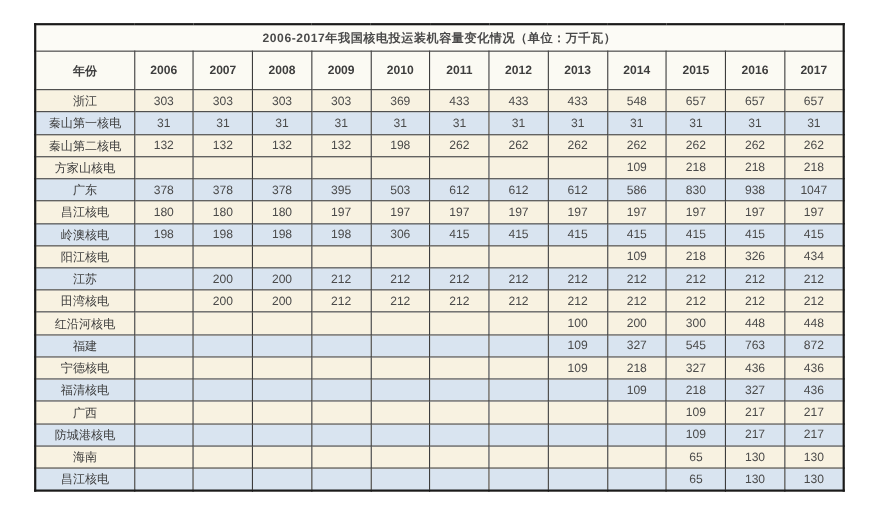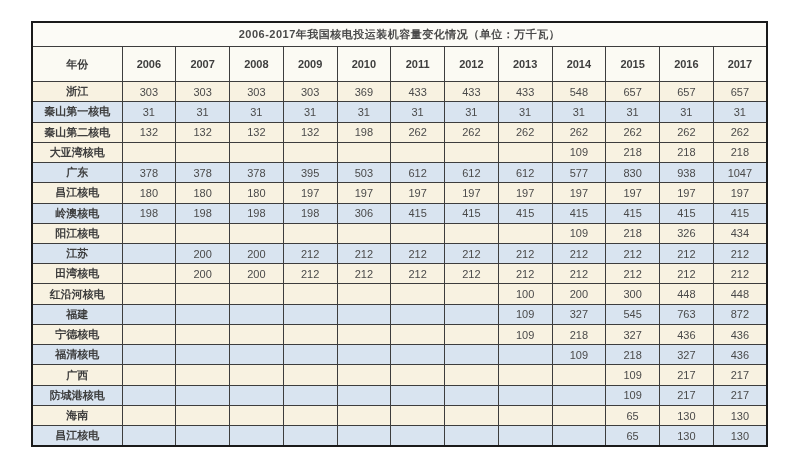--- a/index.html
+++ b/index.html
@@ -39,21 +39,21 @@
     letter-spacing: 0.5px;
   }
   tr.header-row { height: 33px; }
   tr.header-row td {
     background: #fbfaf3;
     font-weight: bold;
     color: #3e3e3e;
   }
   tr.data-row { height: 19px; }
   tr.data-row td.row-label {
-    font-weight: bold;
+    font-weight: normal;
     color: #3e3e3e;
   }
   tr.row-cream td { background: #f8f2e1; }
   tr.row-blue  td { background: #d9e4f0; }
 </style>
 </head>
 <body>
 
 <div class="page">
   <table class="capacity">
@@ -130,21 +130,21 @@
           <td>198</td>
           <td>262</td>
           <td>262</td>
           <td>262</td>
           <td>262</td>
           <td>262</td>
           <td>262</td>
           <td>262</td>
         </tr>
         <tr class="data-row row-cream">
-          <td class="row-label">大亚湾核电</td>
+          <td class="row-label">方家山核电</td>
           <td></td>
           <td></td>
           <td></td>
           <td></td>
           <td></td>
           <td></td>
           <td></td>
           <td></td>
           <td>109</td>
           <td>218</td>
@@ -154,21 +154,21 @@
         <tr class="data-row row-blue">
           <td class="row-label">广东</td>
           <td>378</td>
           <td>378</td>
           <td>378</td>
           <td>395</td>
           <td>503</td>
           <td>612</td>
           <td>612</td>
           <td>612</td>
-          <td>577</td>
+          <td>586</td>
           <td>830</td>
           <td>938</td>
           <td>1047</td>
         </tr>
         <tr class="data-row row-cream">
           <td class="row-label">昌江核电</td>
           <td>180</td>
           <td>180</td>
           <td>180</td>
           <td>197</td>

